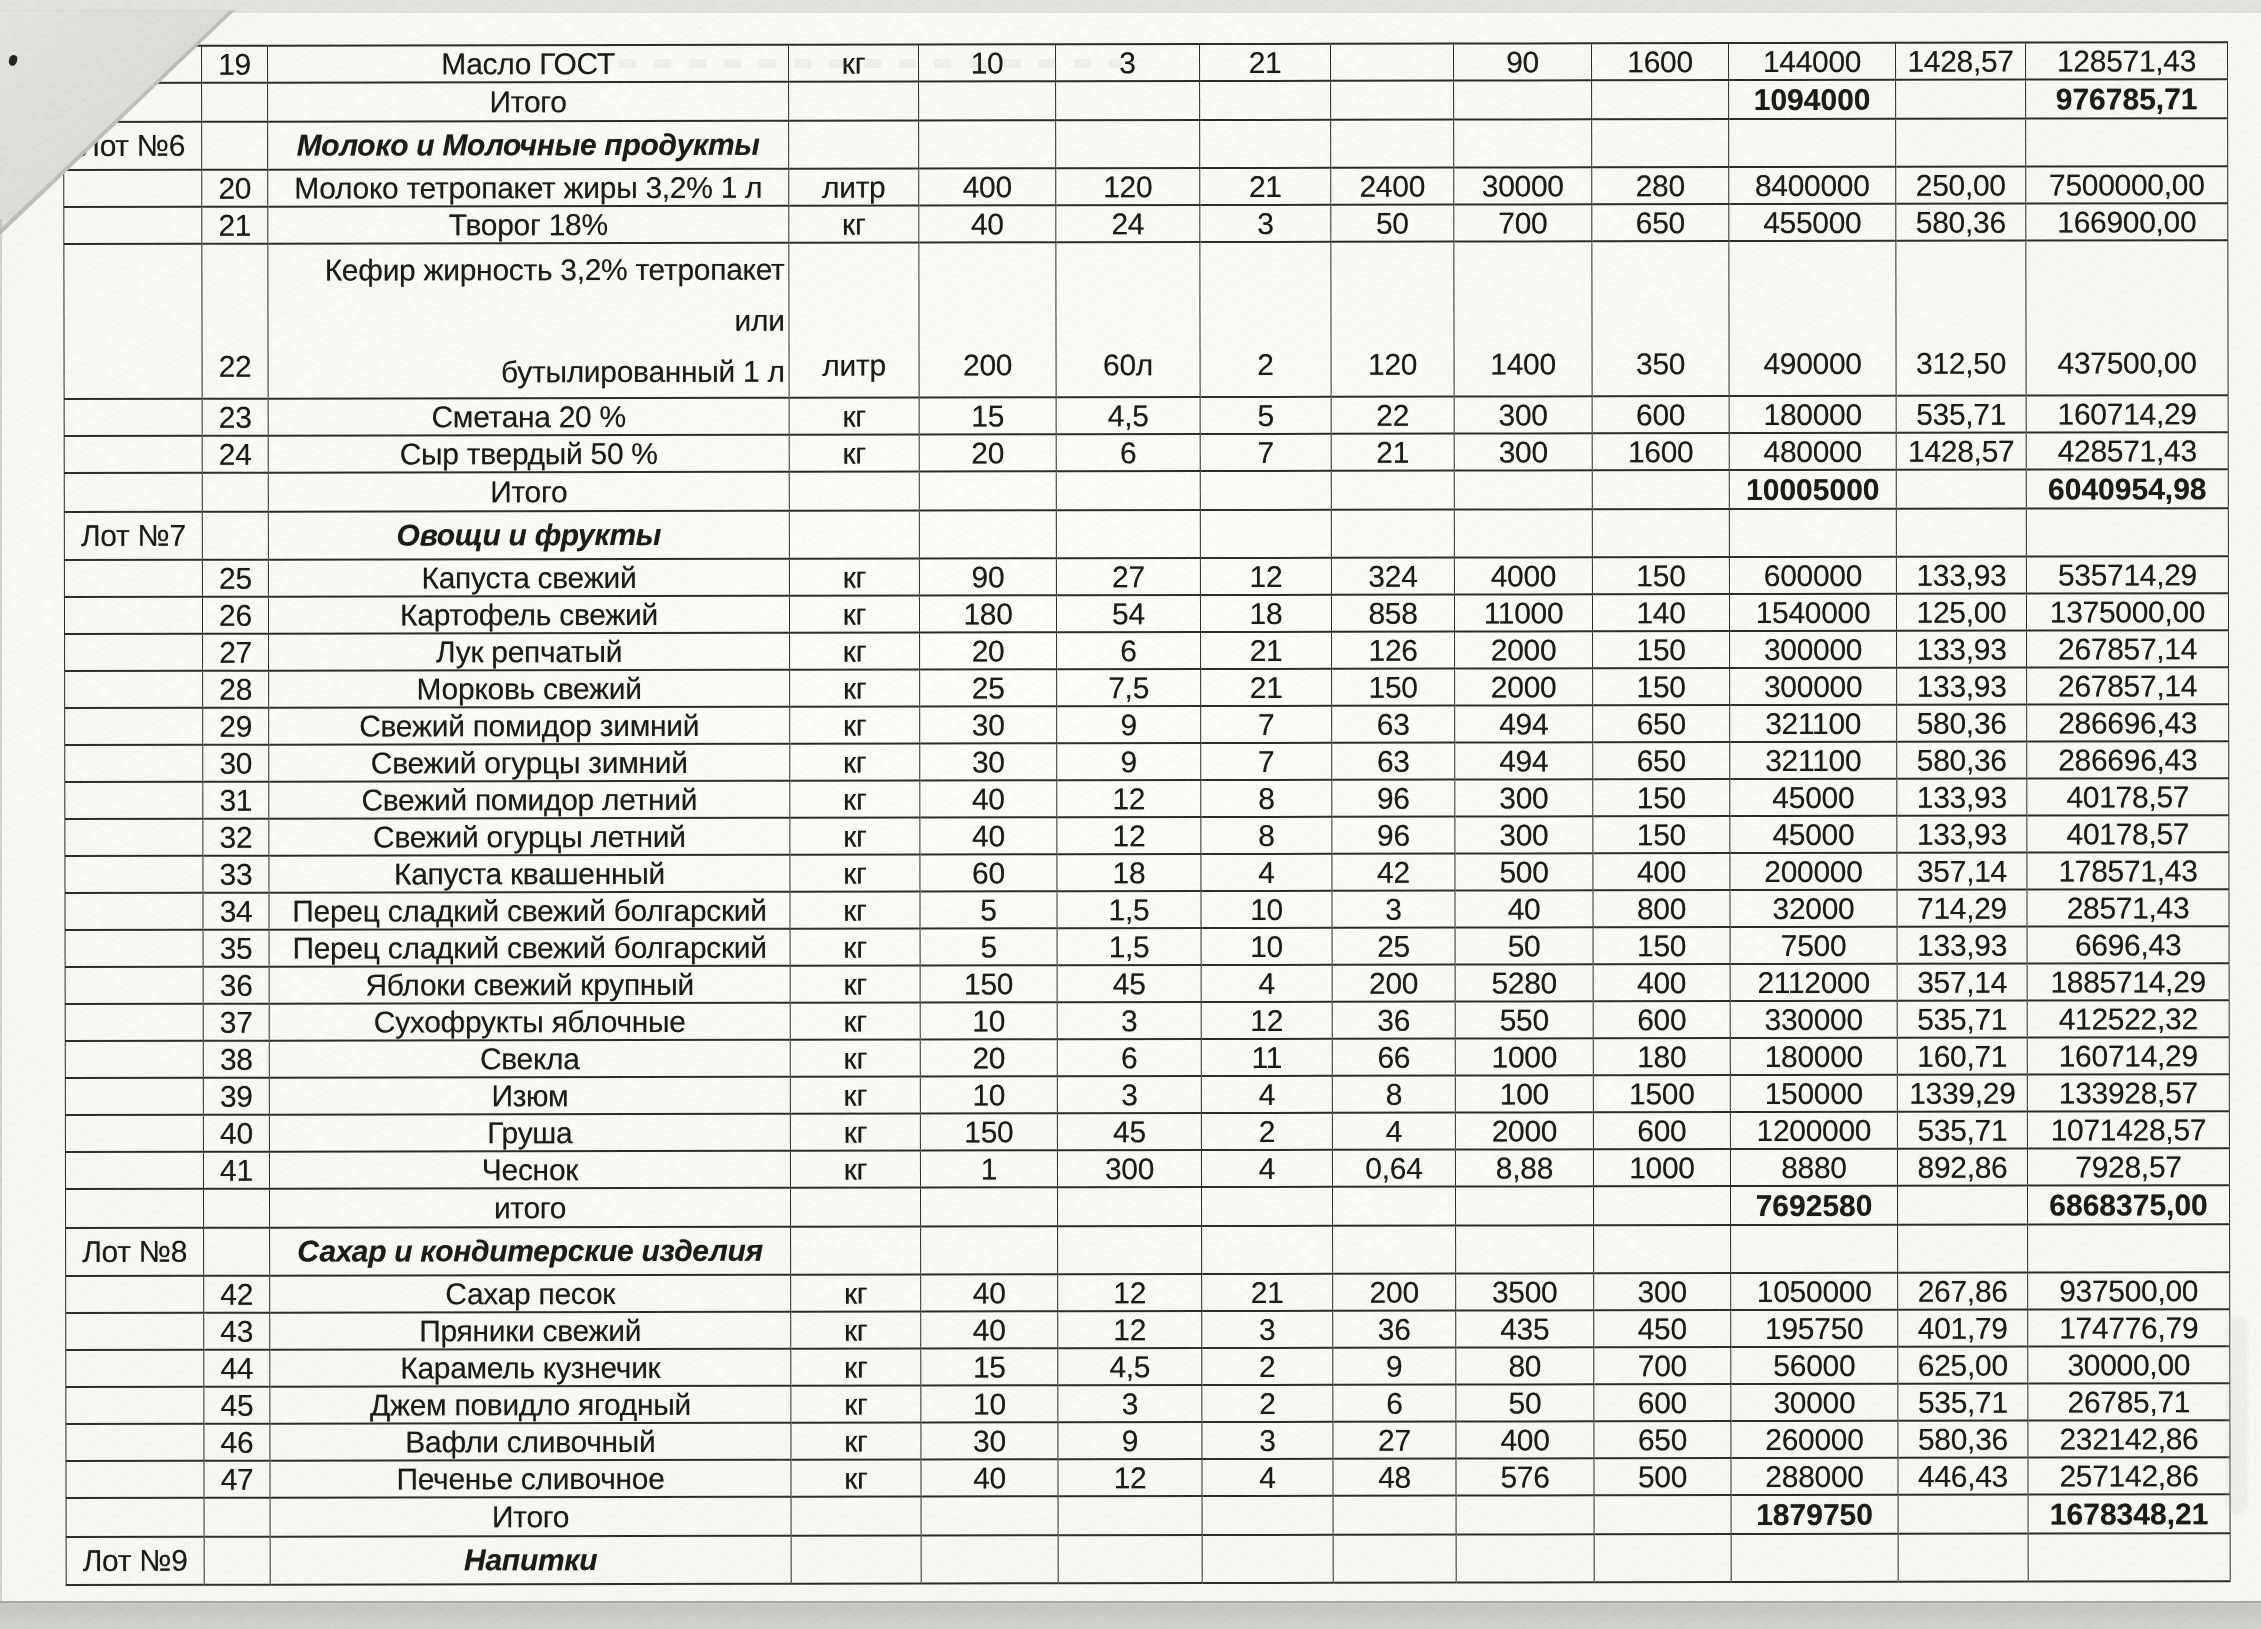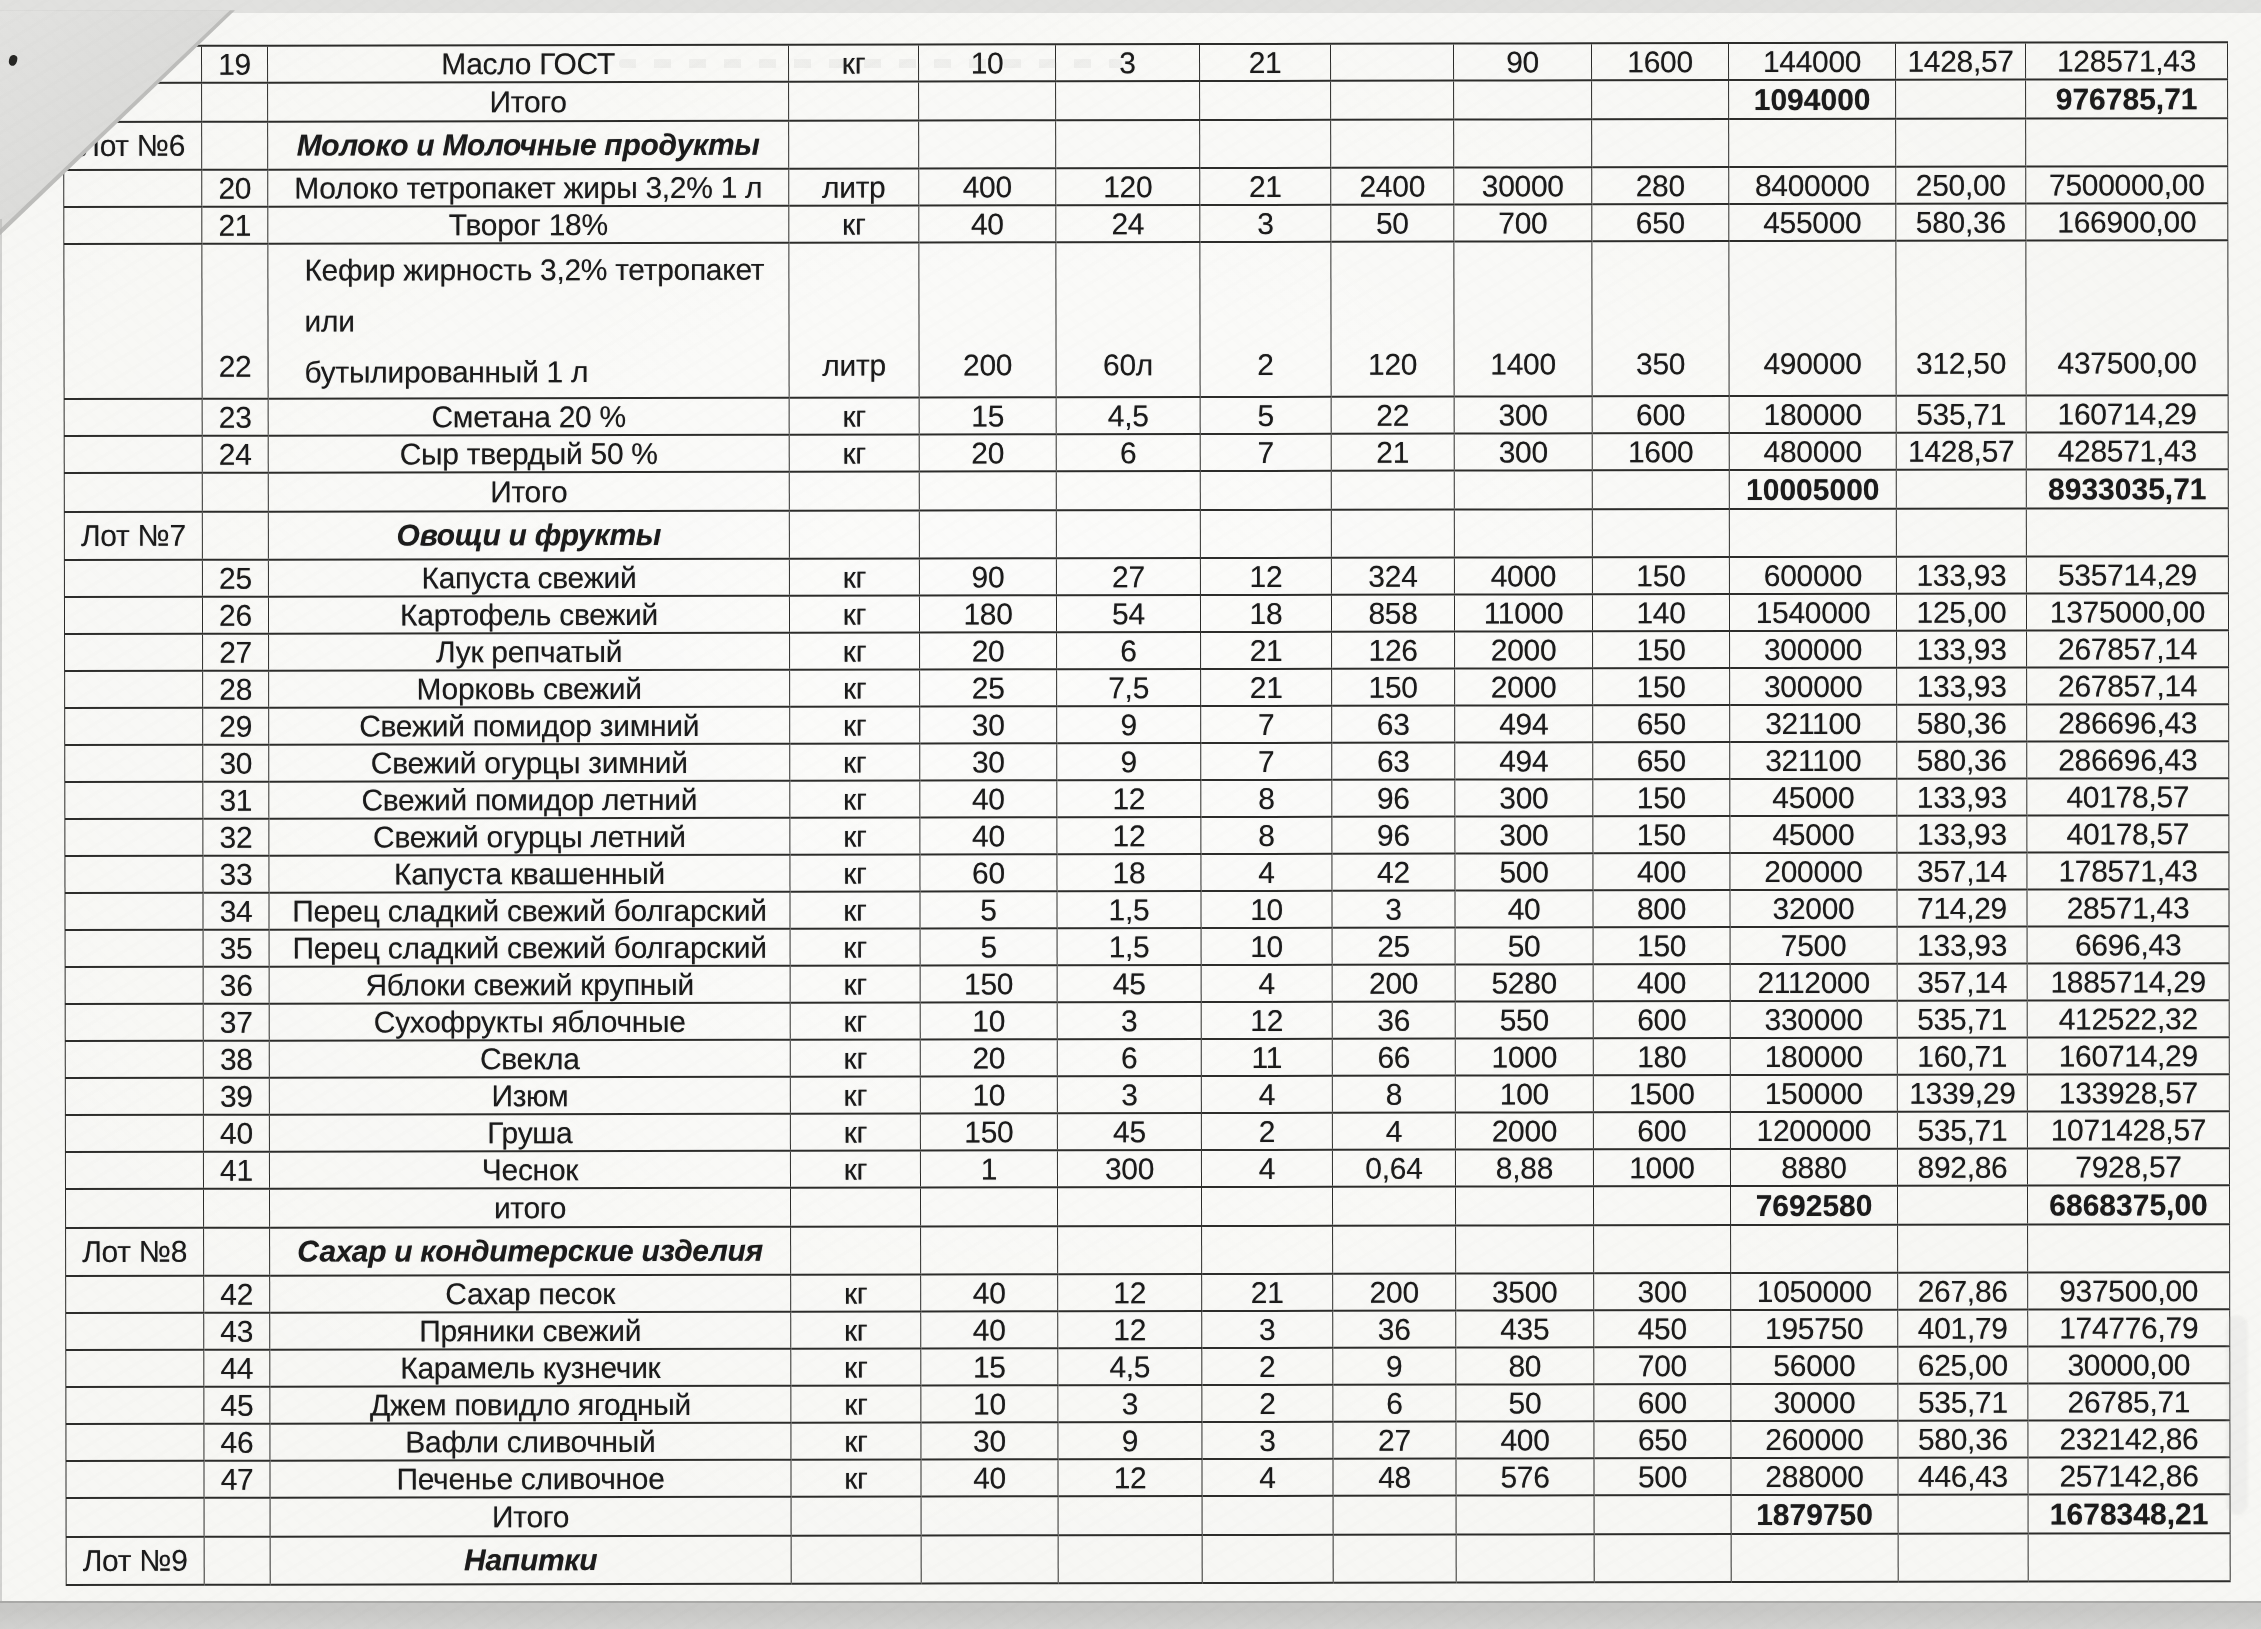--- a/index.html
+++ b/index.html
@@ -23,21 +23,21 @@
     transform:rotate(-0.1deg);transform-origin:left top;}
   td{border:1.9px solid var(--line);border-top-width:2.6px;border-bottom-width:2.6px;
     font-size:30px;letter-spacing:-0.3px;color:var(--ink);text-align:center;vertical-align:middle;
     padding:0 3.9px;overflow:hidden;
     text-shadow:0 0 0.8px rgba(25,25,25,.5);}
   tr.row-item td{height:35px;}
   tr.row-subtotal td{height:37px;}
   tr.row-lot td{height:46px;}
   tr.row-item-tall td{height:90px;vertical-align:bottom;padding-bottom:14px;}
   tr.row-item-tall td.name-cell{vertical-align:middle;padding-bottom:0;
-    text-align:left;padding-left:36px;line-height:1.7;margin-top:28px;}
+    text-align:right;padding-left:36px;line-height:1.7;margin-top:28px;}
   td.name-cell{white-space:pre-line;}
   td.lot-label{font-size:30px;}
   td.category-name{font-weight:bold;font-style:italic;font-size:30px;border-radius:14px;}
   td.subtotal-value{font-weight:bold;font-size:30px;letter-spacing:0;border-radius:16px;}
   
   .top-band{position:absolute;left:0;top:0;width:2261px;height:13px;background:#e1e1df;}
   .corner-fold-edge{position:absolute;left:0;top:10.3px;width:235px;height:225px;
     background:#bdbdbb;clip-path:polygon(0 0,235px 0,0 225px);}
   .corner-fold{position:absolute;left:0;top:10.3px;width:230px;height:219px;
     background:linear-gradient(135deg,#e2e2e0, #d5d5d3);clip-path:polygon(0 0,230px 0,0 219px);}
@@ -202,21 +202,21 @@
           <td class="name-cell">Итого</td>
           <td></td>
           <td></td>
           <td></td>
           <td></td>
           <td></td>
           <td></td>
           <td></td>
           <td class="subtotal-value">10005000</td>
           <td></td>
-          <td class="subtotal-value">8933035,71</td>
+          <td class="subtotal-value">6040954,98</td>
         </tr>
         <tr class="row-lot">
           <td class="lot-label">Лот №7</td>
           <td></td>
           <td class="name-cell category-name">Овощи и фрукты</td>
           <td></td>
           <td></td>
           <td></td>
           <td></td>
           <td></td>

